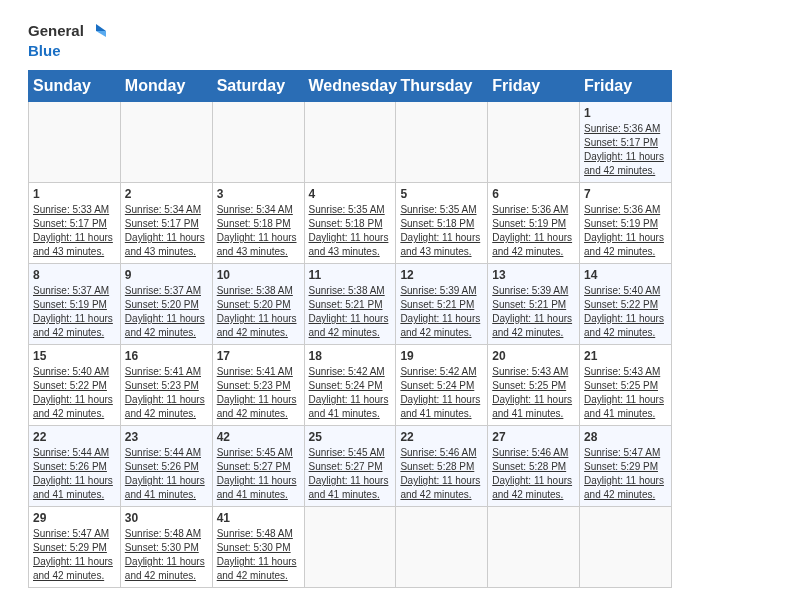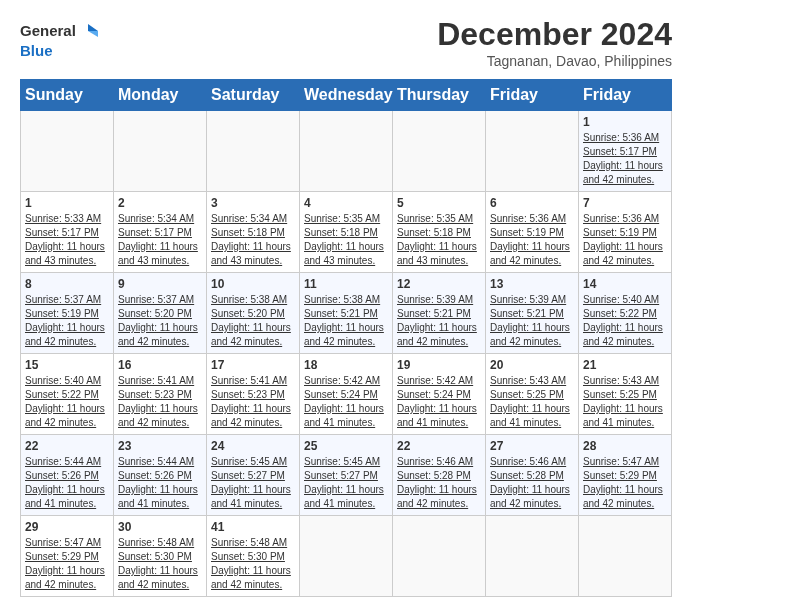--- a/index.html
+++ b/index.html
@@ -5,21 +5,21 @@
     * { margin: 0; padding: 0; box-sizing: border-box; }
     body {
       font-family: Arial, sans-serif;
       background: #fff;
       width: 792px;
       height: 612px;
       overflow: hidden;
     }
     .page {
       width: 688px;
-      padding: 16px 16px 10px 20px;
+      padding: 16px 16px 10px 28px;
     }
     .header-row {
       display: flex;
       justify-content: space-between;
       align-items: flex-start;
       margin-bottom: 10px;
     }
     .logo {
       display: flex;
       align-items: center;
@@ -92,24 +92,20 @@
       <div style="display:flex;align-items:center;gap:2px;">
         <span style="font-size:15px;font-weight:bold;color:#333;">General</span>
         <svg width="22" height="22" viewBox="0 0 22 22">
           <polygon points="10,4 20,11 10,11" fill="#1a6fc4"></polygon>
           <polygon points="10,11 20,11 20,17" fill="#5aabf0"></polygon>
         </svg>
       </div>
       <span style="font-size:15px;font-weight:bold;color:#1a6fc4;">Blue</span>
     </div>
   </div>
-    <div class="title-section">
-      <div class="main-title">December 2024</div>
-      <div class="subtitle">Tagnanan, Davao, Philippines</div>
-    </div>
   </div>
 
   <table>
     <thead>
       <tr>
       <th>Sunday</th>
           <th>Monday</th>
           <th>Saturday</th>
           <th>Wednesday</th>
           <th>Thursday</th>
@@ -223,21 +219,21 @@
         <tr>
           <td>
           <span class="day-num">22</span>
           <span class="day-info">Sunrise: 5:44 AM<br>Sunset: 5:26 PM<br>Daylight: 11 hours<br>and 41 minutes.</span>
         </td>
           <td>
           <span class="day-num">23</span>
           <span class="day-info">Sunrise: 5:44 AM<br>Sunset: 5:26 PM<br>Daylight: 11 hours<br>and 41 minutes.</span>
         </td>
           <td>
-          <span class="day-num">24</span>
+          <span class="day-num">42</span>
           <span class="day-info">Sunrise: 5:45 AM<br>Sunset: 5:27 PM<br>Daylight: 11 hours<br>and 41 minutes.</span>
         </td>
           <td>
           <span class="day-num">25</span>
           <span class="day-info">Sunrise: 5:45 AM<br>Sunset: 5:27 PM<br>Daylight: 11 hours<br>and 41 minutes.</span>
         </td>
           <td>
           <span class="day-num">22</span>
           <span class="day-info">Sunrise: 5:46 AM<br>Sunset: 5:28 PM<br>Daylight: 11 hours<br>and 42 minutes.</span>
         </td>

